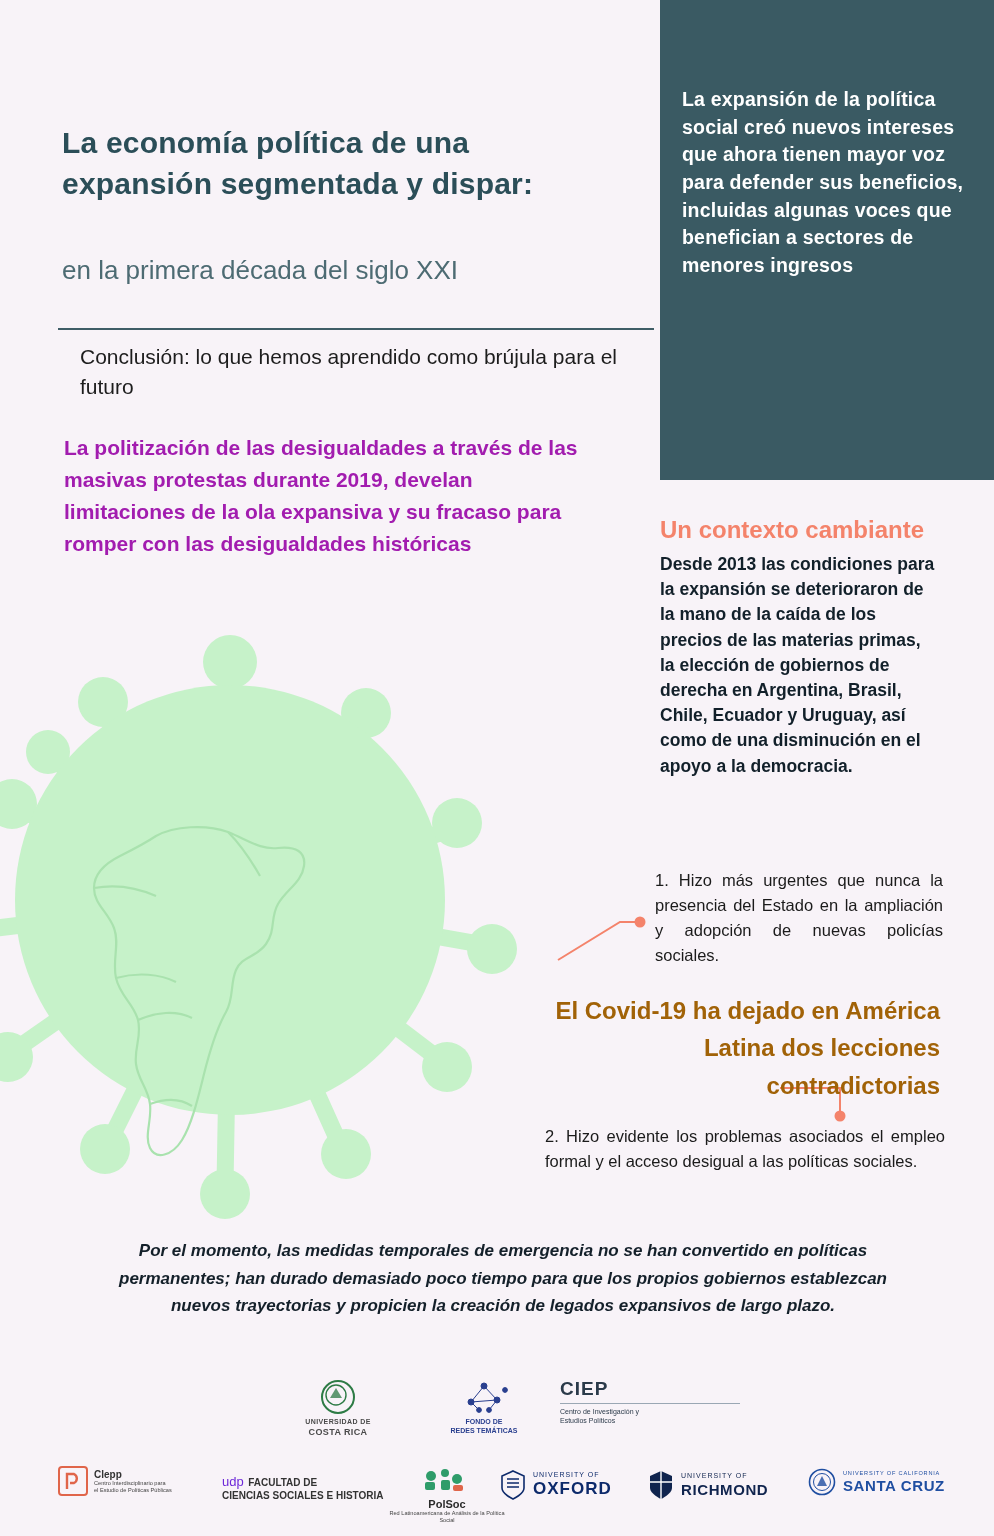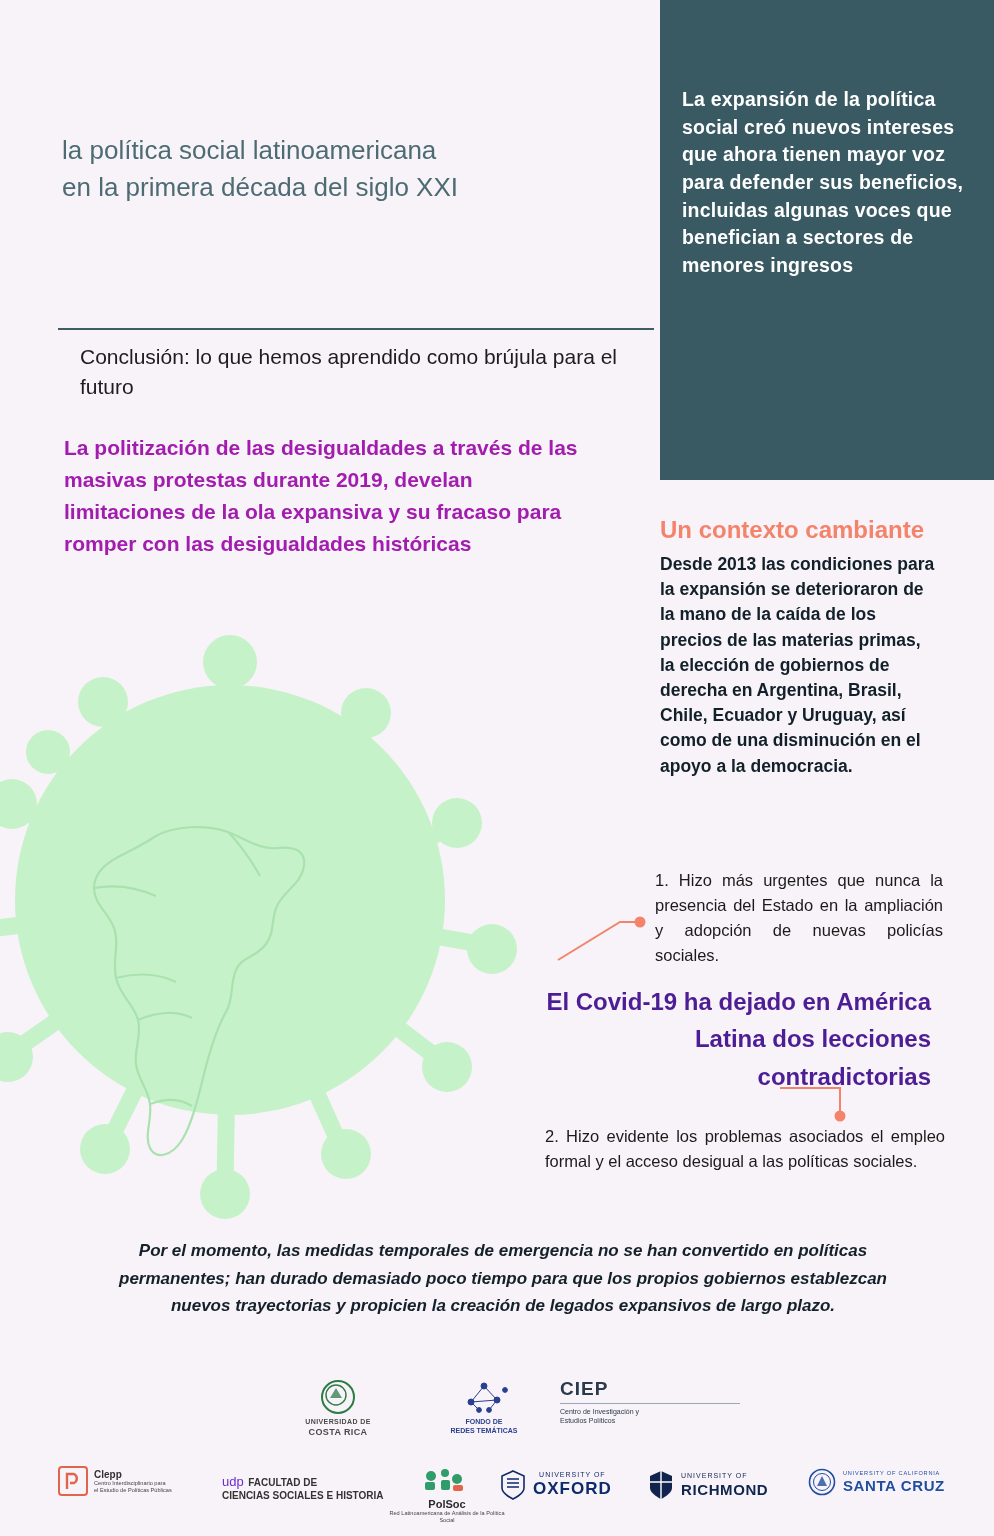--- a/index.html
+++ b/index.html
@@ -131,22 +131,22 @@
     color: #1b1b1b;
     font-size: 16.5px;
     line-height: 1.52;
     text-align: justify;
   }
   .covid-heading {
     position: absolute;
     left: 528px;
     top: 980px;
     width: 400px;
-    margin: 3px;
-    color: #4c1d95;
+    margin: 12px;
+    color: #a16207;
     font-weight: bold;
     font-size: 24px;
     line-height: 1.56;
     text-align: right;
   }
   .lesson2 {
     position: absolute;
     left: 545px;
     top: 1124px;
     width: 400px;
@@ -275,22 +275,26 @@
       <path d="M134 288 C156 284 178 288 196 296"></path>
     </g>
   </svg>
 </div>
 
 <div class="panel-quote">
   <p>La expansión de la política social creó nuevos intereses que ahora tienen mayor voz para defender sus beneficios, incluidas algunas voces que benefician a sectores de menores ingresos</p>
 </div>
 
 <div class="title-block">
+  <h1 class="title-main">
+    <span>La economía política de una</span><br>
+    <span>expansión segmentada y dispar:</span>
+  </h1>
   <h2 class="title-sub">
-    <span>la política social latinoamericana</span><br>
+    <br>
     <span>en la primera década del siglo XXI</span>
   </h2>
 </div>
 <div class="title-rule"></div>
 <p class="conclusion">Conclusión: lo que hemos aprendido como brújula para el futuro</p>
 
 <p class="green-block">La politización de las desigualdades a través de las masivas protestas durante 2019, develan limitaciones de la ola expansiva y su fracaso para romper con las desigualdades históricas</p>
 
 <div class="context">
   <h3>Un contexto cambiante</h3>
@@ -389,21 +393,21 @@
     <div style="font-size:11px;font-weight:bold;color:#2b2b2b"><span>PolSoc</span></div>
     <div class="xtiny" style="color:#444"><span>Red Latinoamericana de Análisis de la Política Social</span></div>
   </div>
 
   <div class="logo oxford">
     <div style="display:flex;align-items:center;gap:7px">
       <svg width="26" height="30" viewBox="0 0 26 30">
         <path d="M13 1 L24 6 L24 18 C24 24 13 29 13 29 C13 29 2 24 2 18 L2 6 Z" fill="none" stroke="#0d2a6b" stroke-width="1.6"></path>
         <path d="M7 9 h12 M7 13 h12 M7 17 h12" stroke="#0d2a6b" stroke-width="1.4"></path>
       </svg>
-      <div style="text-align:center">
+      <div style="text-align:left">
         <div class="tiny" style="letter-spacing:1px"><span>UNIVERSITY OF</span></div>
         <div style="font-size:17px;font-weight:bold;letter-spacing:1px"><span>OXFORD</span></div>
       </div>
     </div>
   </div>
 
   <div class="logo richmond">
     <div style="display:flex;align-items:center;gap:7px">
       <svg width="26" height="30" viewBox="0 0 26 30">
         <path d="M13 1 L24 6 L24 18 C24 24 13 29 13 29 C13 29 2 24 2 18 L2 6 Z" fill="#10244e"></path>

